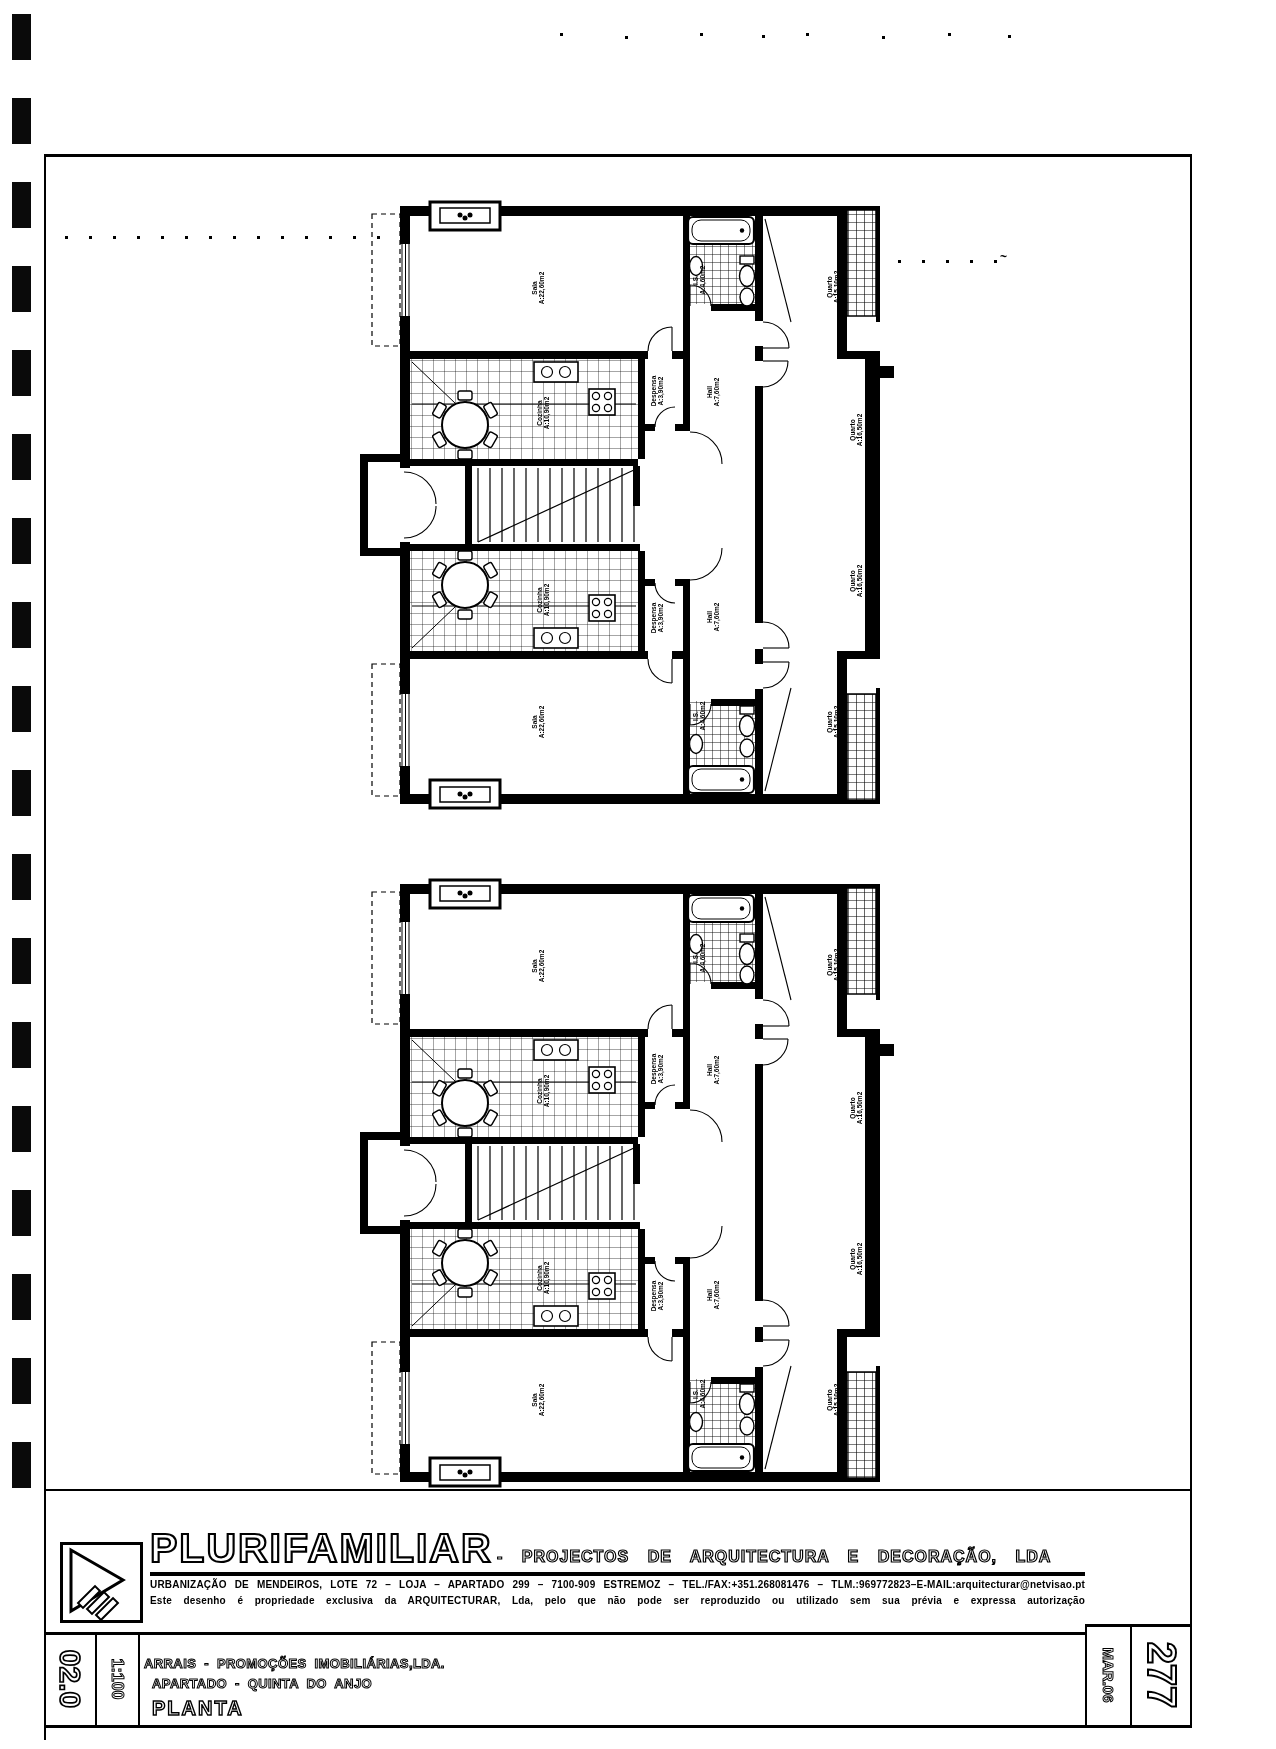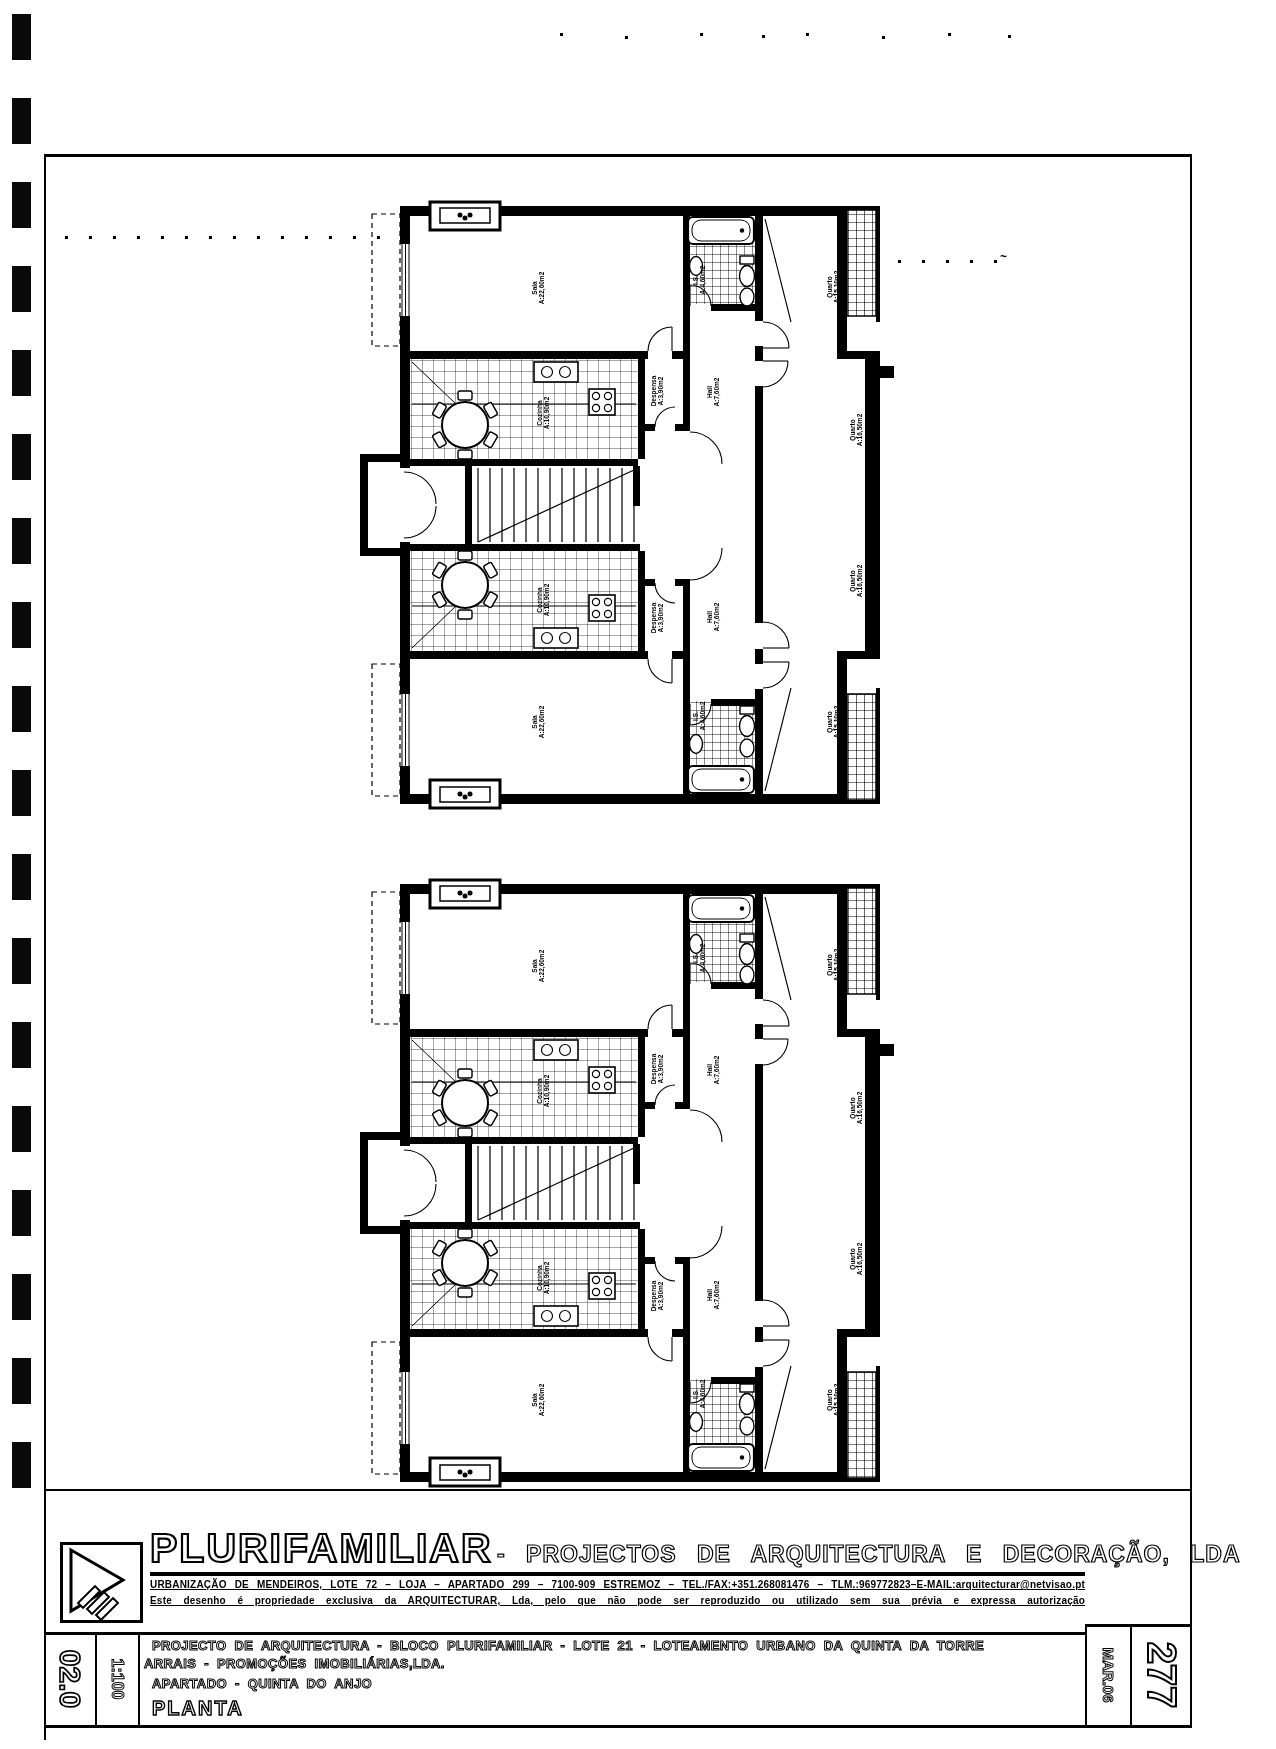--- a/index.html
+++ b/index.html
@@ -10,23 +10,23 @@
   
   .binder{position:absolute;left:12px;top:14px;width:19px;height:1480px;
           background:repeating-linear-gradient(to bottom,#0a0a0a 0 46px,transparent 46px 84px);}
   
   .dot{position:absolute;width:3px;height:3px;background:#000;}
   .dotrow{position:absolute;height:3px;
           background:repeating-linear-gradient(to right,#000 0 3px,transparent 3px 24px);}
   
   .outl{color:#fff;-webkit-text-stroke:1.6px #000;font-weight:bold;}
   .firm{font-size:41px;letter-spacing:2px;-webkit-text-stroke:2.2px #000;line-height:1;}
-  .firmsuffix{font-size:23px;-webkit-text-stroke:1.2px #000;word-spacing:13px;letter-spacing:1px;text-align:center;}
+  .firmsuffix{font-size:16px;-webkit-text-stroke:1.2px #000;word-spacing:13px;letter-spacing:1px;text-align:center;}
   .tb-small{font-size:10px;font-weight:bold;letter-spacing:.2px;line-height:1.25;}
-  .just{text-align:justify;text-align-last:justify;text-decoration:underline;}
+  .just{text-align:justify;text-align-last:justify;}
   .stripline{-webkit-text-stroke:1px #000;font-size:13px;letter-spacing:.4px;word-spacing:4px;white-space:nowrap;}
   .vtext{writing-mode:vertical-rl;text-orientation:mixed;position:absolute;transform:translate(-50%,-50%);white-space:nowrap;}
   
   .rlbl{position:absolute;transform:translate(-50%,-50%) rotate(-90deg);
         font-size:6.5px;font-weight:bold;line-height:1.15;text-align:center;white-space:nowrap;}
   .logoBox{position:absolute;left:60px;top:1542px;width:83px;height:81px;border:3px solid #000;box-sizing:border-box;background:#fff;}
 </style>
 </head>
 <body>
 
@@ -310,21 +310,20 @@
   <div class="ln" style="left:44px;top:1725px;width:1148px;height:3px"></div>
   <div class="ln" style="left:95px;top:1632px;width:2px;height:93px"></div>
   <div class="ln" style="left:138px;top:1632px;width:2px;height:93px"></div>
   <div class="ln" style="left:1085px;top:1624px;width:107px;height:3px"></div>
   <div class="ln" style="left:1085px;top:1624px;width:2px;height:101px"></div>
   <div class="ln" style="left:1130px;top:1624px;width:2px;height:101px"></div>
 
   <div class="vtext outl" style="left:70px;top:1679px;font-size:30px;-webkit-text-stroke:1.7px #000">02.0</div>
   <div class="vtext outl" style="left:117px;top:1679px;font-size:16px;-webkit-text-stroke:1px #000">1:100</div>
 
-  <div class="abs outl stripline" style="left:152px;top:1638px">PROJECTO DE ARQUITECTURA - BLOCO PLURIFAMILIAR - LOTE 21 - LOTEAMENTO URBANO DA QUINTA DA TORRE</div>
   <div class="abs outl stripline" style="left:144px;top:1656px">ARRAIS - PROMOÇÕES IMOBILIÁRIAS,LDA.</div>
   <div class="abs outl stripline" style="left:152px;top:1676px">APARTADO - QUINTA DO ANJO</div>
   <div class="abs outl" style="left:152px;top:1697px;font-size:20px;-webkit-text-stroke:1.4px #000;letter-spacing:2px">PLANTA</div>
 
   <div class="vtext outl" style="left:1108px;top:1675px;font-size:15px;-webkit-text-stroke:1px #000">MAR.06</div>
   <div class="vtext outl" style="left:1161px;top:1675px;font-size:40px;-webkit-text-stroke:2px #000">277</div>
 
 </div>
 
 </body></html>

